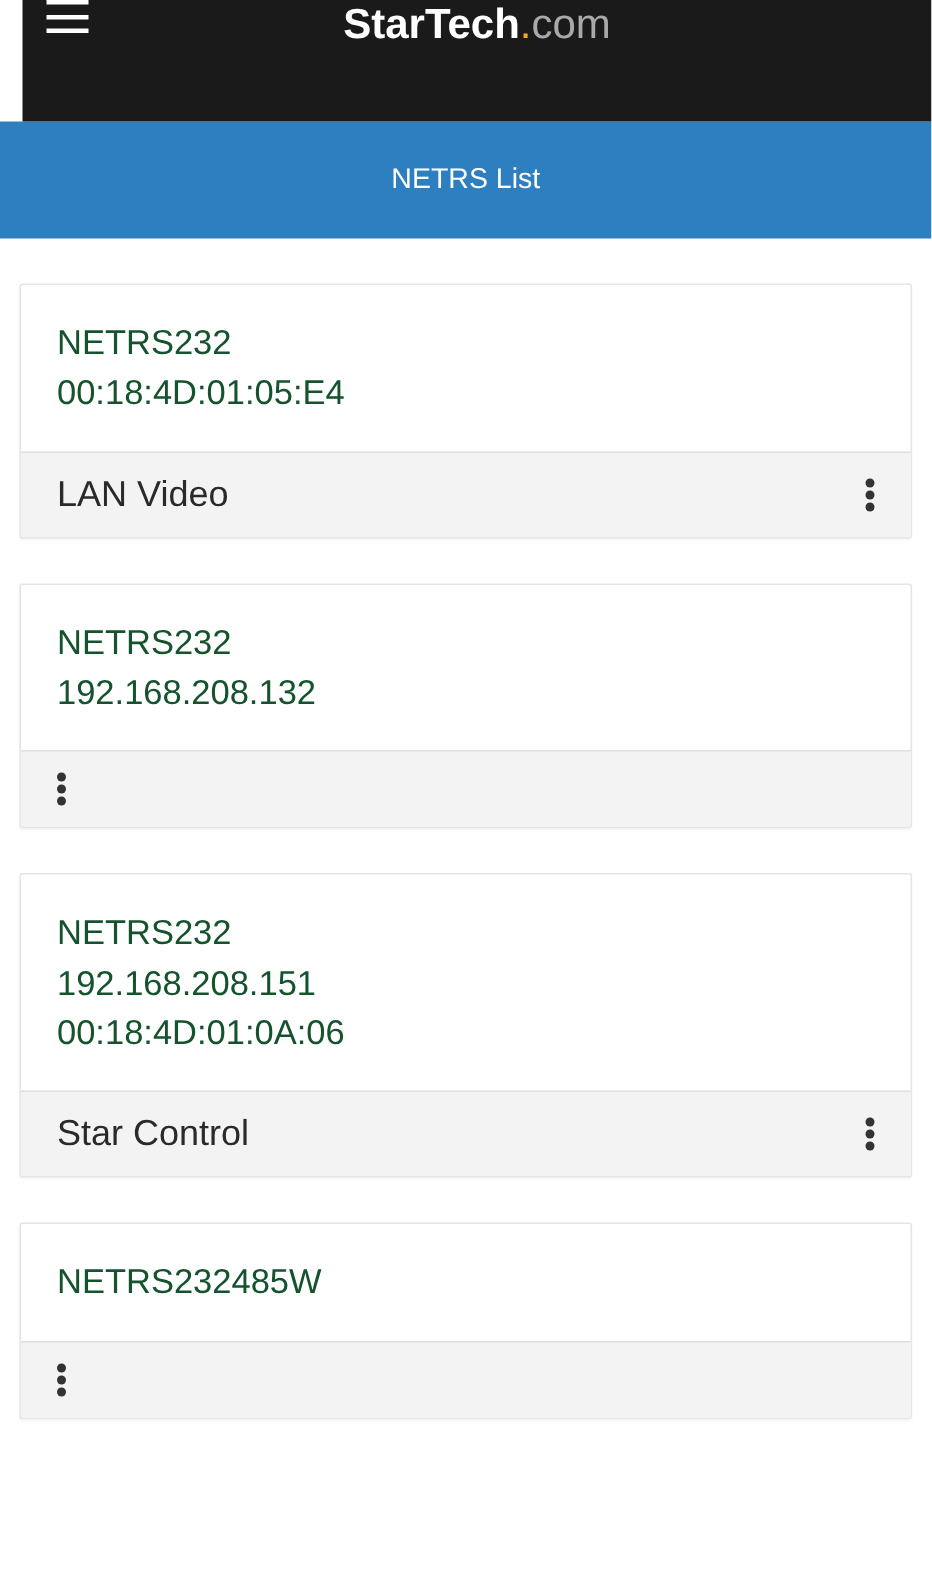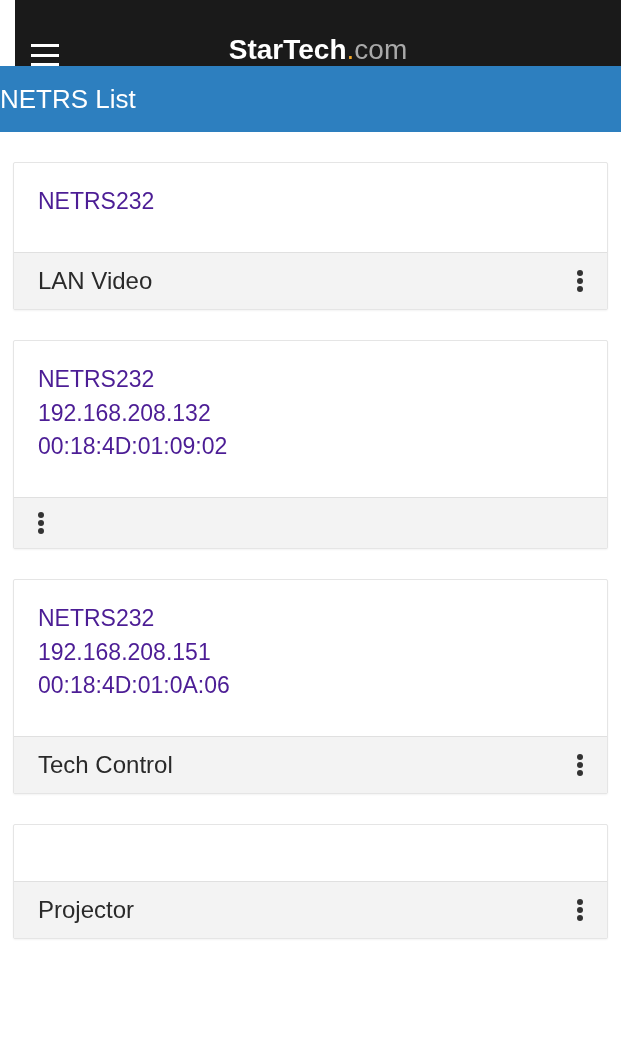--- a/index.html
+++ b/index.html
@@ -9,23 +9,23 @@
     }
     body {
       font-family: "Segoe UI", "Helvetica Neue", Arial, sans-serif;
       background: #ffffff;
       width: 621px;
       height: 1064px;
       overflow: hidden;
     }
     .topbar {
       background: #1a1a1a;
-      height: 66px;
+      height: 81px;
       display: flex;
-      align-items: flex-end;
+      align-items: flex-start;
       padding: 0 16px;
       position: relative;
       margin-left: 15px;
     }
     .hamburger {
       width: 28px;
       height: 22px;
       display: flex;
       flex-direction: column;
       justify-content: space-between;
@@ -52,54 +52,54 @@
     }
     .logo .gray {
       color: #a9a9a9;
       font-weight: 400;
     }
     .logo .dot {
       color: #f5a623;
     }
     .titlebar {
       background: #2d7fbf;
-      height: 66px;
+      height: 78px;
       display: flex;
       align-items: center;
+      justify-content: center;
       color: #fff;
-      font-size: 26px;
+      font-size: 19px;
       font-weight: 400;
     }
     .list {
       padding: 0 13px;
     }
     .card {
       margin-top: 30px;
       border: 1px solid #e5e5e5;
       border-radius: 2px;
       box-shadow: 0 1px 2px rgba(0,0,0,0.05);
       background: #fff;
     }
     .card-body {
       padding: 22px 24px 22px 24px;
     }
     .card-body div {
       font-size: 23px;
       line-height: 1.45;
-      color: #4c1d95;
+      color: #14532d;
       font-weight: 400;
     }
     .card-footer {
       background: #f3f3f3;
       border-top: 1px solid #e0e0e0;
       display: flex;
       align-items: center;
       justify-content: space-between;
       padding: 14px 24px 14px 24px;
-      margin-top: 12px;
     }
     .card-footer-label {
       font-size: 24px;
       color: #2a2a2a;
       font-weight: 400;
     }
     .more {
       display: flex;
       flex-direction: column;
       justify-content: space-between;
@@ -132,67 +132,67 @@
 
 <div class="titlebar">
   <span>NETRS List</span>
 </div>
 
 <div class="list">
 
   <div class="card">
     <div class="card-body">
       <div>NETRS232</div>
+      <div>00:18:4D:01:05:E4</div>
     </div>
     <div class="card-footer">
       <span class="card-footer-label">LAN Video</span>
       <div class="more">
         <span></span>
           <span></span>
           <span></span>
       </div>
     </div>
   </div>
 
   <div class="card">
     <div class="card-body">
       <div>NETRS232</div>
       <div>192.168.208.132</div>
-      <div>00:18:4D:01:09:02</div>
     </div>
     <div class="card-footer">
       <div class="more">
         <span></span>
           <span></span>
           <span></span>
       </div>
     </div>
   </div>
 
   <div class="card">
     <div class="card-body">
       <div>NETRS232</div>
       <div>192.168.208.151</div>
       <div>00:18:4D:01:0A:06</div>
     </div>
     <div class="card-footer">
-      <span class="card-footer-label">Tech Control</span>
+      <span class="card-footer-label">Star Control</span>
       <div class="more">
         <span></span>
           <span></span>
           <span></span>
       </div>
     </div>
   </div>
 
   <div class="card">
     <div class="card-body">
+      <div>NETRS232485W</div>
     </div>
     <div class="card-footer">
-      <span class="card-footer-label">Projector</span>
       <div class="more">
         <span></span>
           <span></span>
           <span></span>
       </div>
     </div>
   </div>
 
 </div>
 

